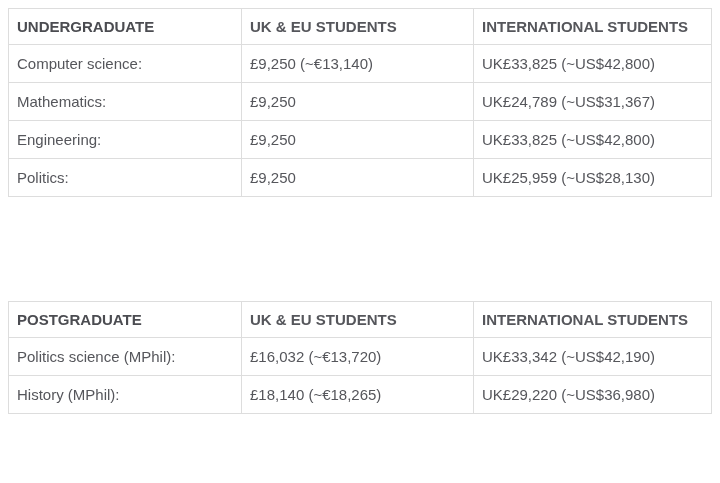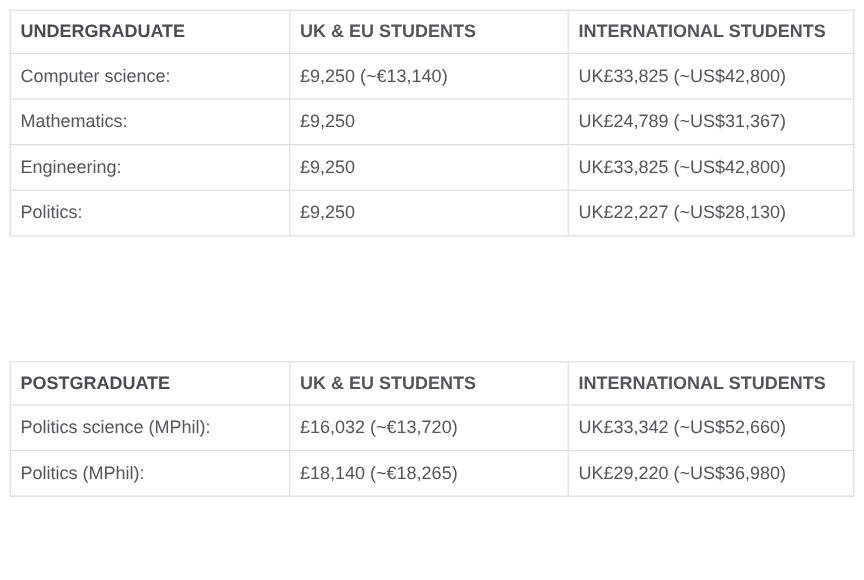--- a/index.html
+++ b/index.html
@@ -68,21 +68,21 @@
       <td>UK£24,789 (~US$31,367)</td>
     </tr>
     <tr>
       <td>Engineering:</td>
       <td>£9,250</td>
       <td>UK£33,825 (~US$42,800)</td>
     </tr>
     <tr>
       <td>Politics:</td>
       <td>£9,250</td>
-      <td>UK£22,227 (~US$28,130)</td>
+      <td>UK£25,959 (~US$28,130)</td>
     </tr>
   </tbody>
 </table>
 
 <table class="fees-table">
   <colgroup>
       <col class="c1">
       <col class="c2">
       <col class="c3">
     </colgroup>
@@ -90,21 +90,21 @@
     <tr>
       <th class="category">POSTGRADUATE</th>
       <th>UK &amp; EU STUDENTS</th>
       <th>INTERNATIONAL STUDENTS</th>
     </tr>
   </thead>
   <tbody>
     <tr>
       <td>Politics science (MPhil):</td>
       <td>£16,032 (~€13,720)</td>
-      <td>UK£33,342 (~US$52,660)</td>
+      <td>UK£33,342 (~US$42,190)</td>
     </tr>
     <tr>
-      <td>Politics (MPhil):</td>
+      <td>History (MPhil):</td>
       <td>£18,140 (~€18,265)</td>
       <td>UK£29,220 (~US$36,980)</td>
     </tr>
   </tbody>
 </table>
 
 </body></html>

